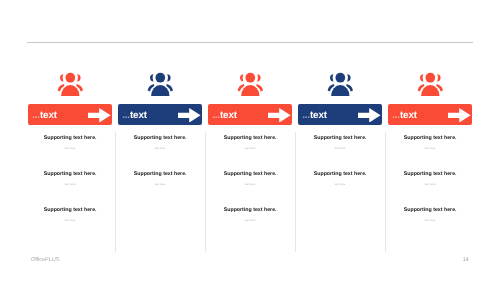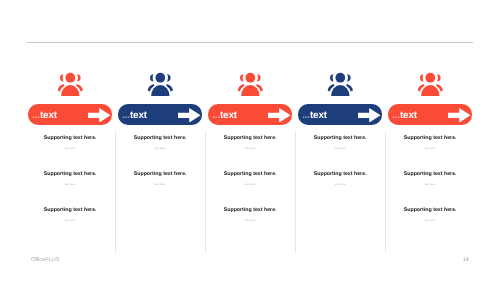--- a/index.html
+++ b/index.html
@@ -1,21 +1,21 @@
 <!DOCTYPE html>
 <html><head>
 <meta charset="utf-8">
 <style>
   html,body{margin:0;padding:0;}
   body{width:500px;height:281px;background:#ffffff;font-family:"Liberation Sans",sans-serif;overflow:hidden;-webkit-font-smoothing:antialiased;text-rendering:geometricPrecision;}
   .slide{position:absolute;left:0;top:0;width:500px;height:281px;background:#fff;}
   .aa{position:absolute;left:0;top:0;width:500px;height:281px;opacity:0.995;}
   .top-rule{position:absolute;left:27.3px;top:42px;width:445.3px;height:1px;background:#c6c7c8;}
   .icon{position:absolute;top:72.3px;font-size:0;transform:translateY(0.2px);}
-  .bar{position:absolute;top:103.6px;height:21px;border-radius:10px;text-align:right;}
+  .bar{position:absolute;top:103.6px;height:21px;border-radius:2px;text-align:right;}
   .bar-text{position:absolute;left:3.8px;top:6.4px;font-size:9.9px;line-height:12px;font-weight:bold;color:#ffffff;letter-spacing:-0.15px;}
   .dots{opacity:.5;}
   .arrow{position:absolute;left:60.0px;top:4.2px;}
   .vline{position:absolute;top:131.8px;width:1px;height:120.5px;background:#e6e6e6;}
   .blk{position:absolute;text-align:center;}
   .blk .t1{position:absolute;left:0;top:0;width:100%;font-size:5.25px;line-height:6px;color:#1a1a1a;font-weight:bold;white-space:nowrap;}
   .blk .t2{position:absolute;left:0;top:12.8px;width:100%;font-size:2.3px;line-height:3px;color:#9b9b9b;white-space:nowrap;letter-spacing:.2px;}
   .footer-brand{position:absolute;left:30.9px;top:257.0px;font-size:5.6px;line-height:6px;color:#aeaeae;letter-spacing:-0.05px;}
   .footer-page{position:absolute;left:462.8px;top:257.0px;font-size:5.3px;line-height:6px;color:#a5a5a5;}
 </style>

